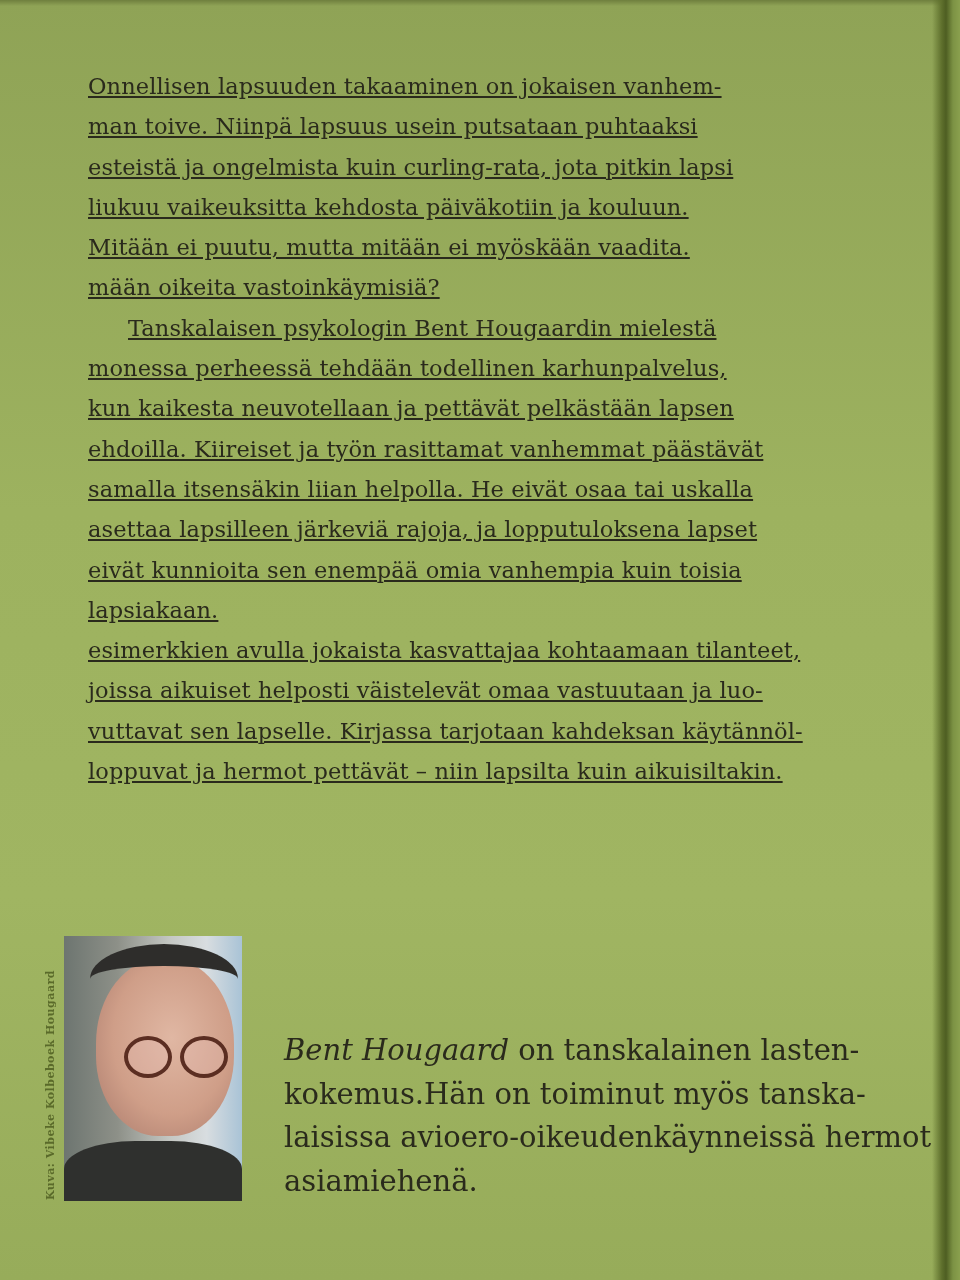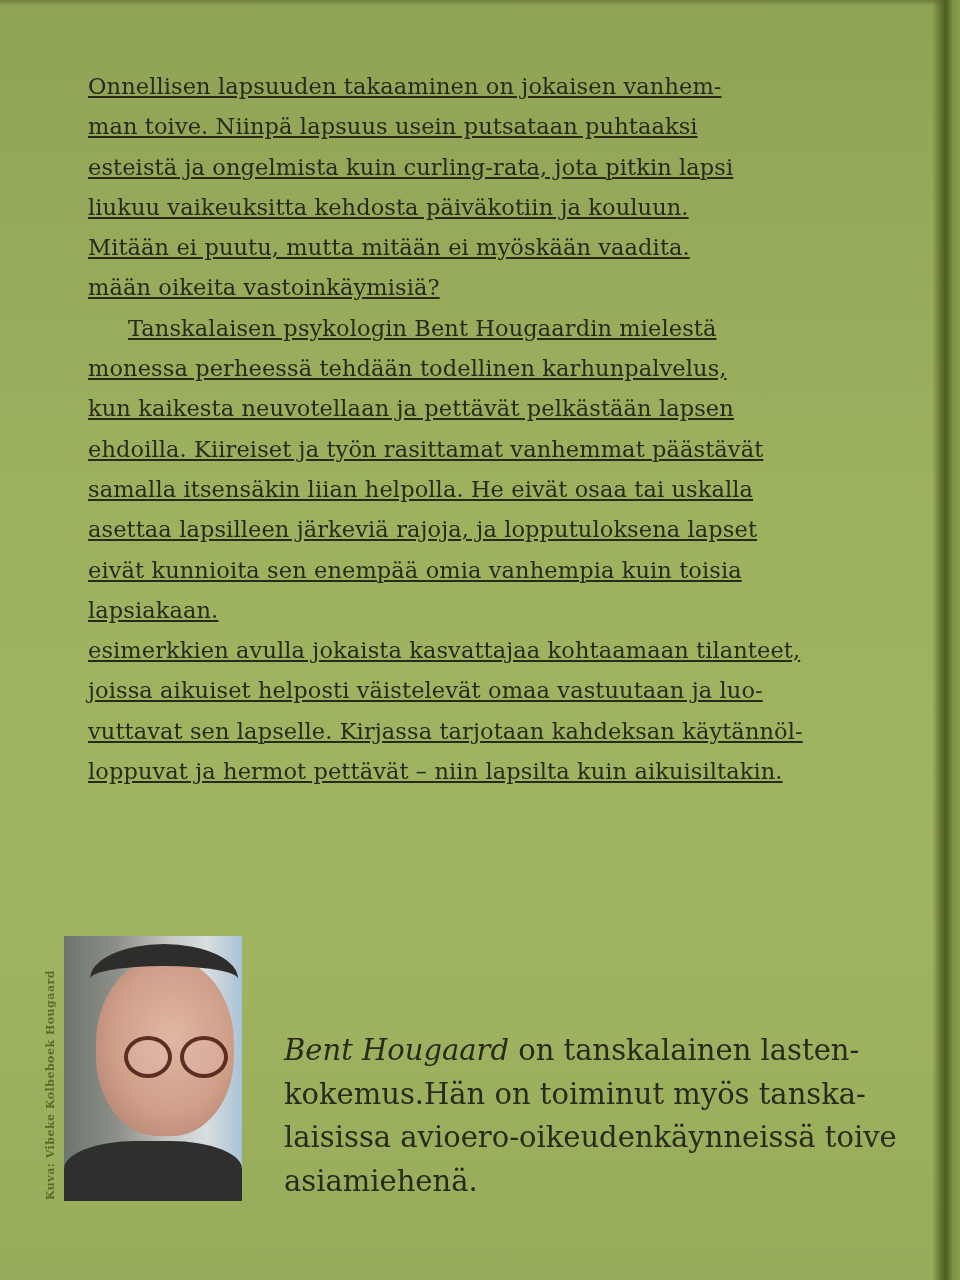--- a/index.html
+++ b/index.html
@@ -109,16 +109,16 @@
   <div class="glasses-l"></div>
   <div class="glasses-r"></div>
   <div class="shirt"></div>
 </div>
 <div class="photo-credit">Kuva: Vibeke Kolbeboek Hougaard</div>
 
 <div class="bio">
   <p>
     <span class="line"><span class="italic">Bent Hougaard</span><span> on tanskalainen lasten-</span></span>
     <span class="line">kokemus.Hän on toiminut myös tanska-</span>
-    <span class="line">laisissa avioero-oikeudenkäynneissä toive</span>
+    <span class="line">laisissa avioero-oikeudenkäynneissä hermot</span>
     <span class="line">asiamiehenä.</span>
   </p>
 </div>
 
 </body></html>

